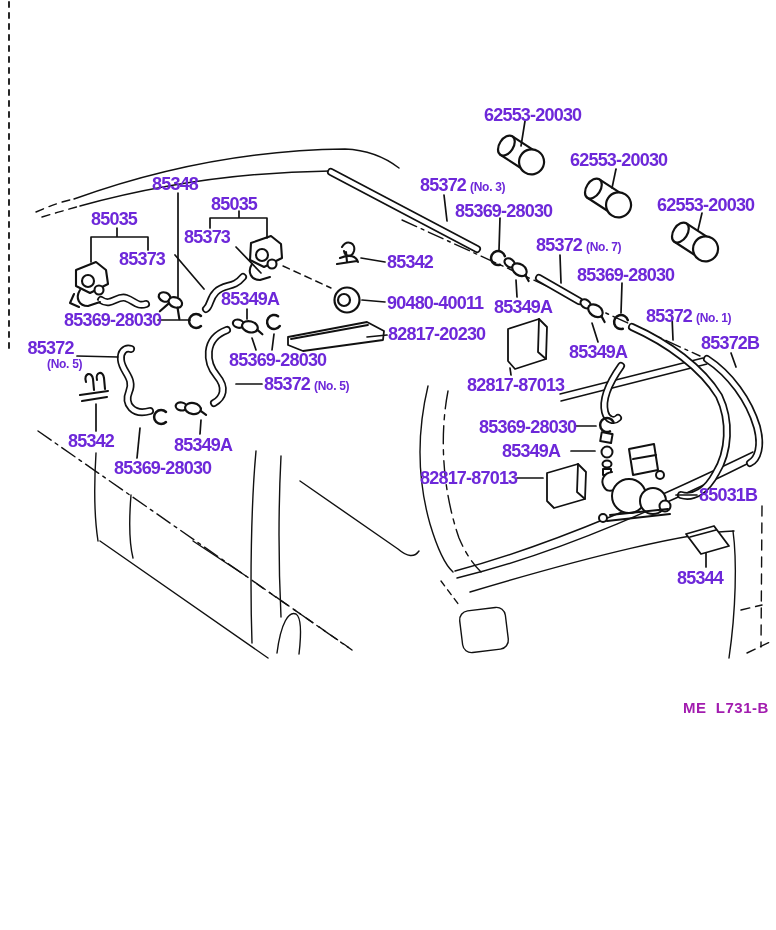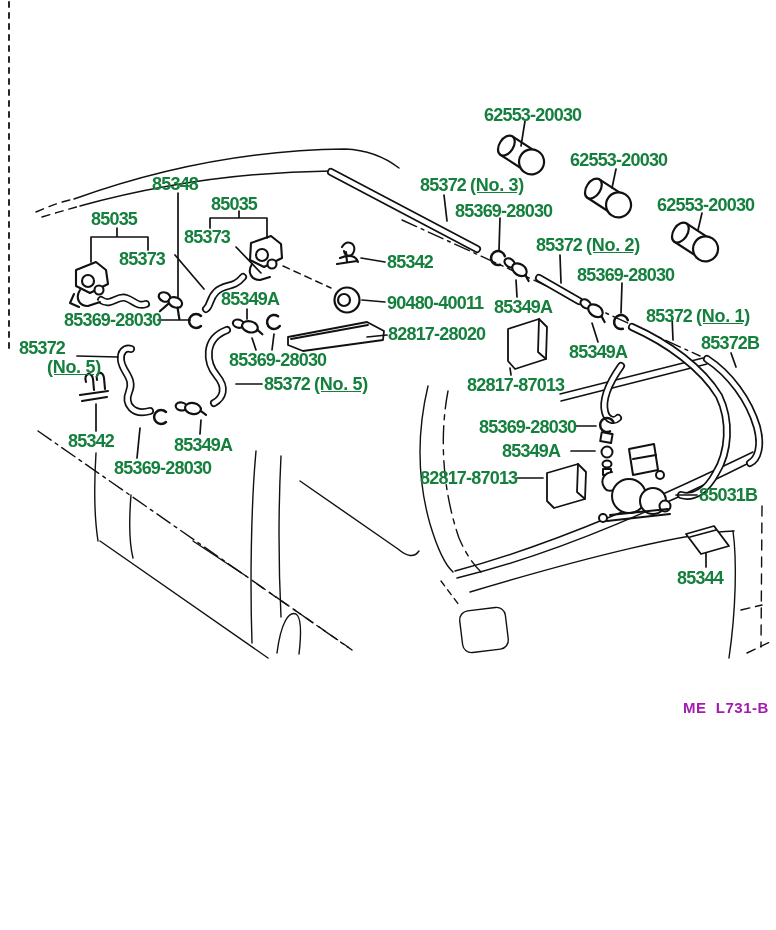--- a/index.html
+++ b/index.html
@@ -1,21 +1,21 @@
 <!DOCTYPE html>
 <html><head>
 <meta charset="utf-8">
 <style>
   html,body{margin:0;padding:0;background:#ffffff;}
   .stage{position:relative;width:776px;height:930px;background:#ffffff;overflow:hidden;
          font-family:"Liberation Sans",sans-serif;}
   svg{position:absolute;left:0;top:0;}
   .lbl{position:absolute;font:700 18px/1.05 "Liberation Sans",sans-serif;
-       letter-spacing:-0.8px;color:#15803d;white-space:nowrap;}
-  .lbl .nt{font-size:18px;letter-spacing:-0.3px;margin-left:4px;text-decoration:underline;}
+       letter-spacing:-0.8px;color:#6d28d9;white-space:nowrap;text-align:center;}
+  .lbl .nt{font-size:12px;letter-spacing:-0.3px;margin-left:4px;}
   .lbl.stack .nt{display:block;margin-left:0;margin-top:0px;padding-left:28px;}
   .footer-code{position:absolute;font:700 15px/1 "Liberation Sans",sans-serif;
        letter-spacing:0.5px;color:#a21caf;white-space:pre;}
 </style>
 </head>
 <body>
 
 <div class="stage">
 
 <svg width="776" height="930" viewBox="0 0 776 930">
@@ -245,27 +245,27 @@
       <path d="M706,567 L706,553"></path>
     </g>
   </g>
 </svg>
 
 <div class="lbl" style="left:484px;top:106px"><span>62553-20030</span></div>
 <div class="lbl" style="left:570px;top:151px"><span>62553-20030</span></div>
 <div class="lbl" style="left:657px;top:196px"><span>62553-20030</span></div>
 <div class="lbl" style="left:420px;top:176px"><span>85372</span><span class="nt">(No. 3)</span></div>
 <div class="lbl" style="left:455px;top:202px"><span>85369-28030</span></div>
-<div class="lbl" style="left:536px;top:236px"><span>85372</span><span class="nt">(No. 2)</span></div>
+<div class="lbl" style="left:536px;top:236px"><span>85372</span><span class="nt">(No. 7)</span></div>
 <div class="lbl" style="left:577px;top:266px"><span>85369-28030</span></div>
 <div class="lbl" style="left:646px;top:307px"><span>85372</span><span class="nt">(No. 1)</span></div>
 <div class="lbl" style="left:701px;top:334px"><span>85372B</span></div>
 <div class="lbl" style="left:387px;top:253px"><span>85342</span></div>
 <div class="lbl" style="left:387px;top:294px"><span>90480-40011</span></div>
-<div class="lbl" style="left:388px;top:325px"><span>82817-28020</span></div>
+<div class="lbl" style="left:388px;top:325px"><span>82817-20230</span></div>
 <div class="lbl" style="left:494px;top:298px"><span>85349A</span></div>
 <div class="lbl" style="left:569px;top:343px"><span>85349A</span></div>
 <div class="lbl" style="left:467px;top:376px"><span>82817-87013</span></div>
 <div class="lbl" style="left:64px;top:311px"><span>85369-28030</span></div>
 <div class="lbl" style="left:152px;top:175px"><span>85348</span></div>
 <div class="lbl" style="left:91px;top:210px"><span>85035</span></div>
 <div class="lbl" style="left:211px;top:195px"><span>85035</span></div>
 <div class="lbl" style="left:119px;top:250px"><span>85373</span></div>
 <div class="lbl" style="left:184px;top:228px"><span>85373</span></div>
 <div class="lbl" style="left:221px;top:290px"><span>85349A</span></div>

